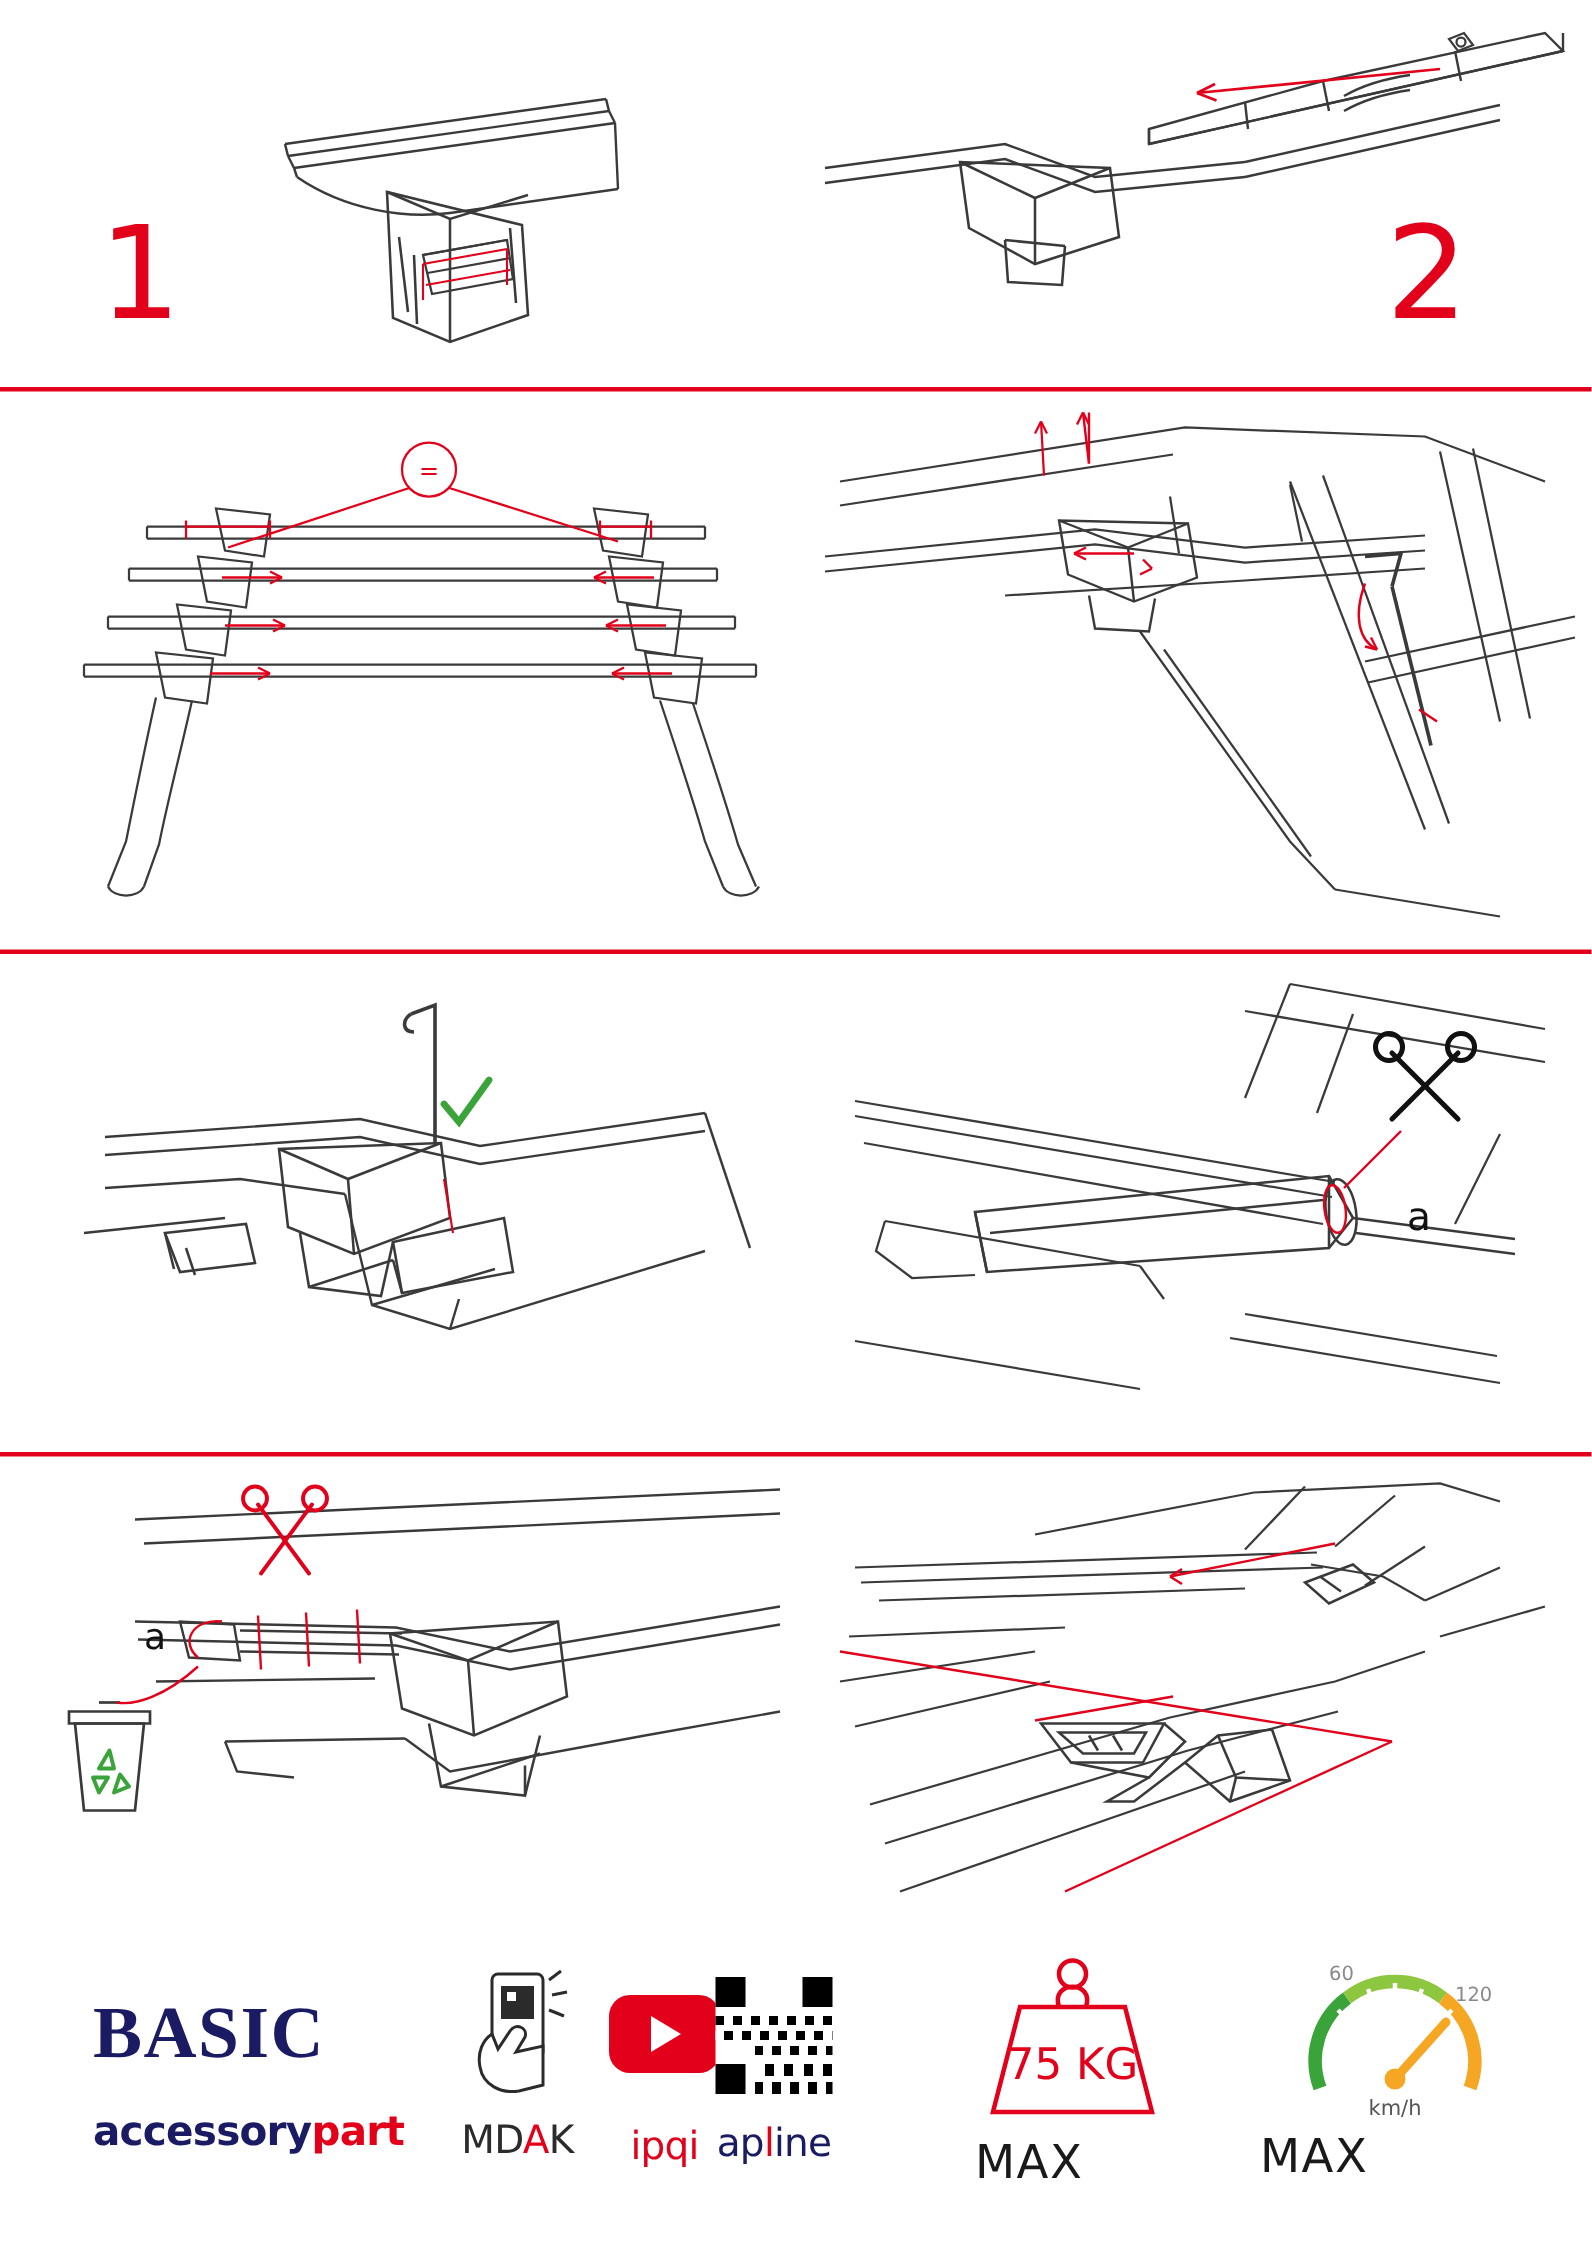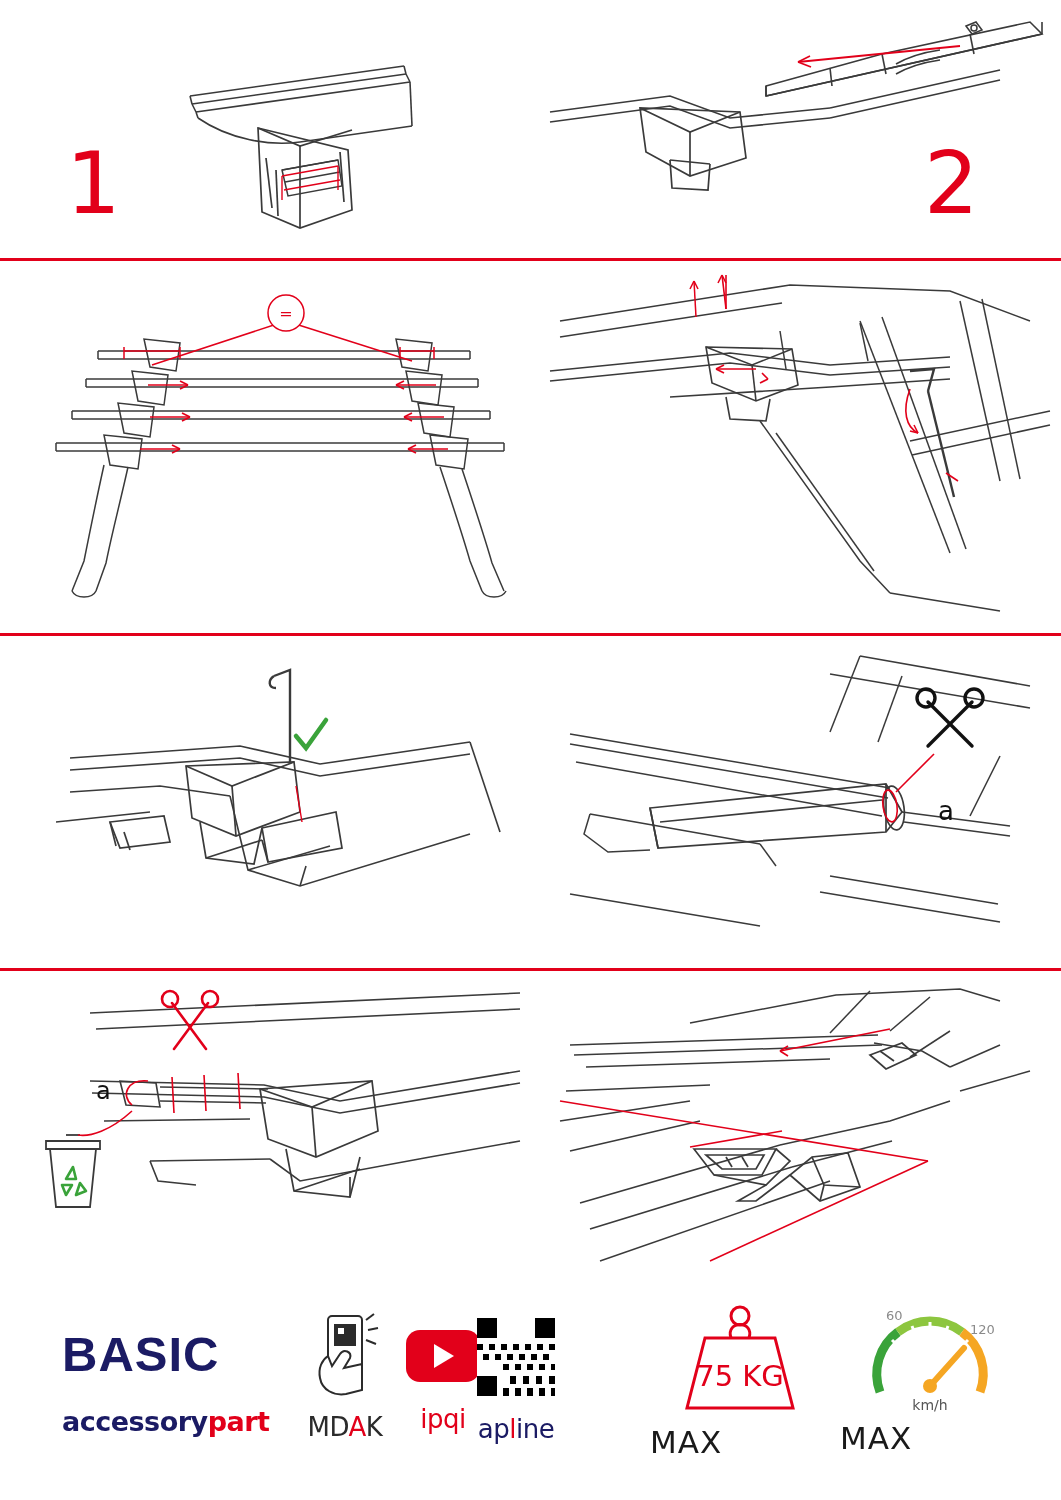--- a/index.html
+++ b/index.html
@@ -52,21 +52,21 @@
     width: 1061px;
     height: 210px;
   }
   .brand-block {
     position: absolute;
     left: 62px;
     top: 40px;
     width: 215px;
   }
   .brand-basic {
-    font-family: Liberation Sans, sans-serif;
+    font-family: Liberation Serif, serif;
     font-size: 49px;
     font-weight: bold;
     color: #1b1b64;
     letter-spacing: 1px;
     line-height: 1;
   }
   .brand-accessory {
     margin-top: 27px;
     font-family: "DejaVu Sans", sans-serif;
     font-size: 27px;
@@ -564,32 +564,32 @@
           <path d="M22 44 C16 48 12 56 14 66 C16 78 28 84 40 82 L56 78 L56 52 L38 56 L44 46 C46 40 38 36 34 42 L26 54 Z" fill="#fff" stroke="#2b2b2b" stroke-width="2"></path>
         </svg>
       </div>
       <div class="logo-caption cap-mdak"><span>MD</span><span class="a">A</span><span>K</span></div>
     </div>
 
     <div class="logo-item" style="left:388px;top:40px;width:110px;">
       <div style="display:flex;justify-content:center;">
         <div class="yt"></div>
       </div>
-      <div class="logo-caption cap-ipqi" style="margin-top:22px;">ipqi</div>
+      <div class="logo-caption cap-ipqi" style="margin-top:34px;">ipqi</div>
     </div>
 
     <div class="logo-item" style="left:456px;top:28px;width:120px;">
       <div style="display:flex;justify-content:center;">
         <div class="qr"></div>
       </div>
       <div class="logo-caption cap-apline" style="margin-top:18px;"><span>ap</span><span class="l">l</span><span>ine</span></div>
     </div>
 
     <div class="logo-item" style="left:650px;top:10px;width:180px;">
-      <div style="display:flex;justify-content:center;">
+      <div style="display:flex;justify-content:flex-start;">
         <svg width="130" height="118" viewBox="0 0 130 118">
           <path d="M30 38 L100 38 L118 108 L12 108 Z" fill="none" stroke="#e2001a" stroke-width="3"></path>
           <path d="M56 38 C50 20 80 20 74 38" fill="none" stroke="#e2001a" stroke-width="3"></path>
           <circle cx="65" cy="16" r="9" fill="none" stroke="#e2001a" stroke-width="3"></circle>
           <text x="65" y="86" font-family="DejaVu Sans, sans-serif" font-size="29" fill="#e2001a" text-anchor="middle">75 KG</text>
         </svg>
       </div>
       <div class="maxlabel">MAX</div>
     </div>
 

